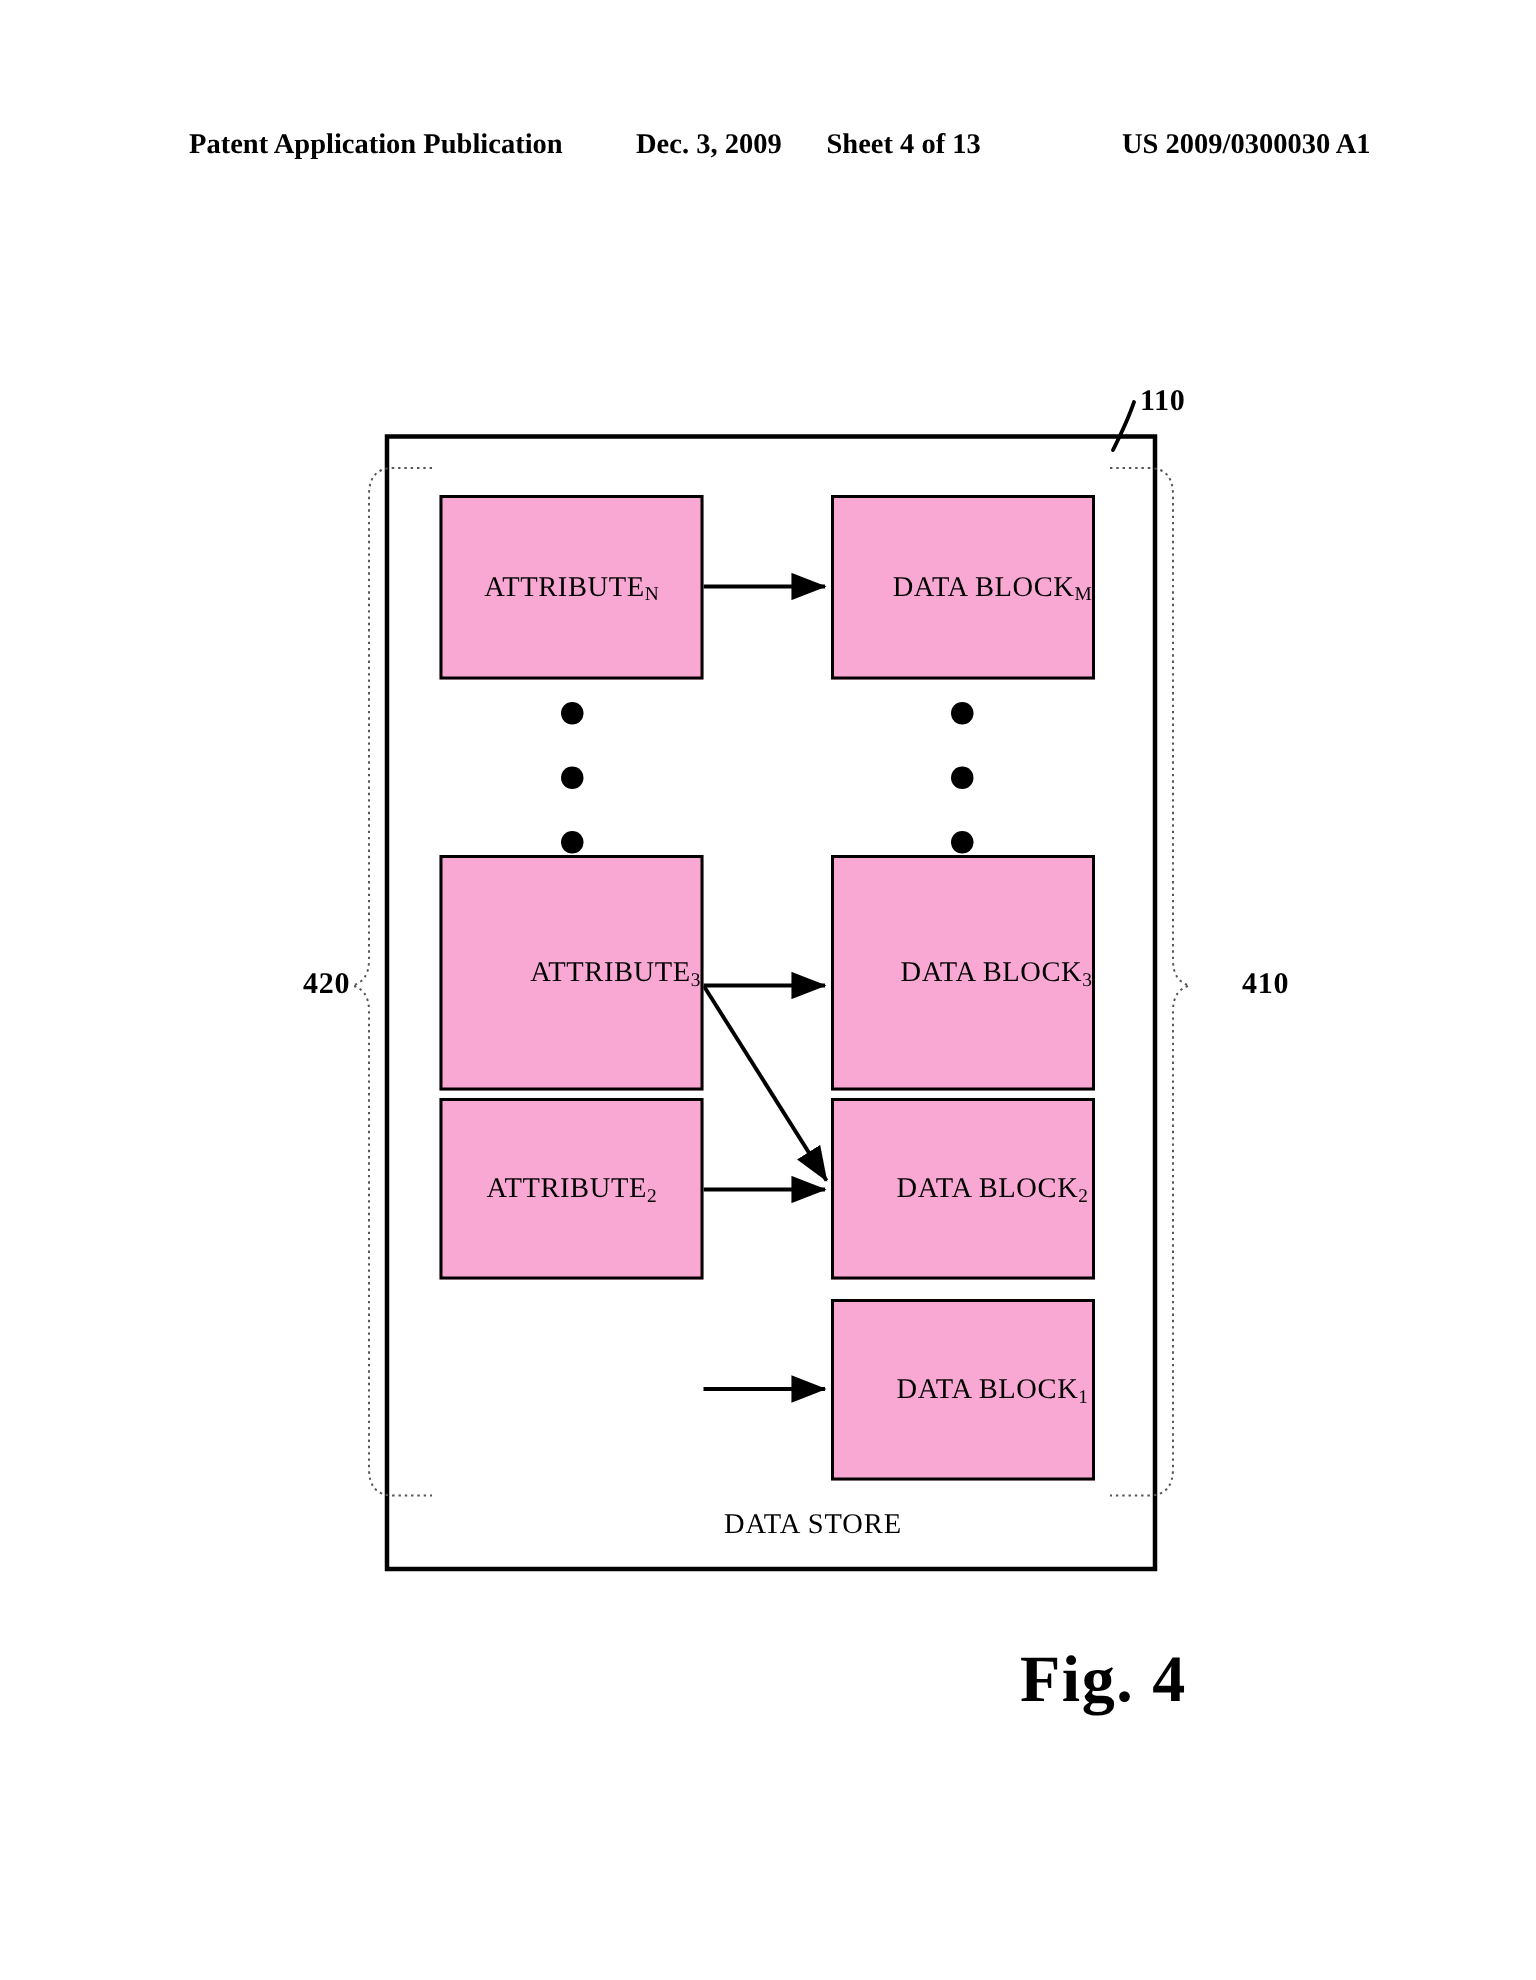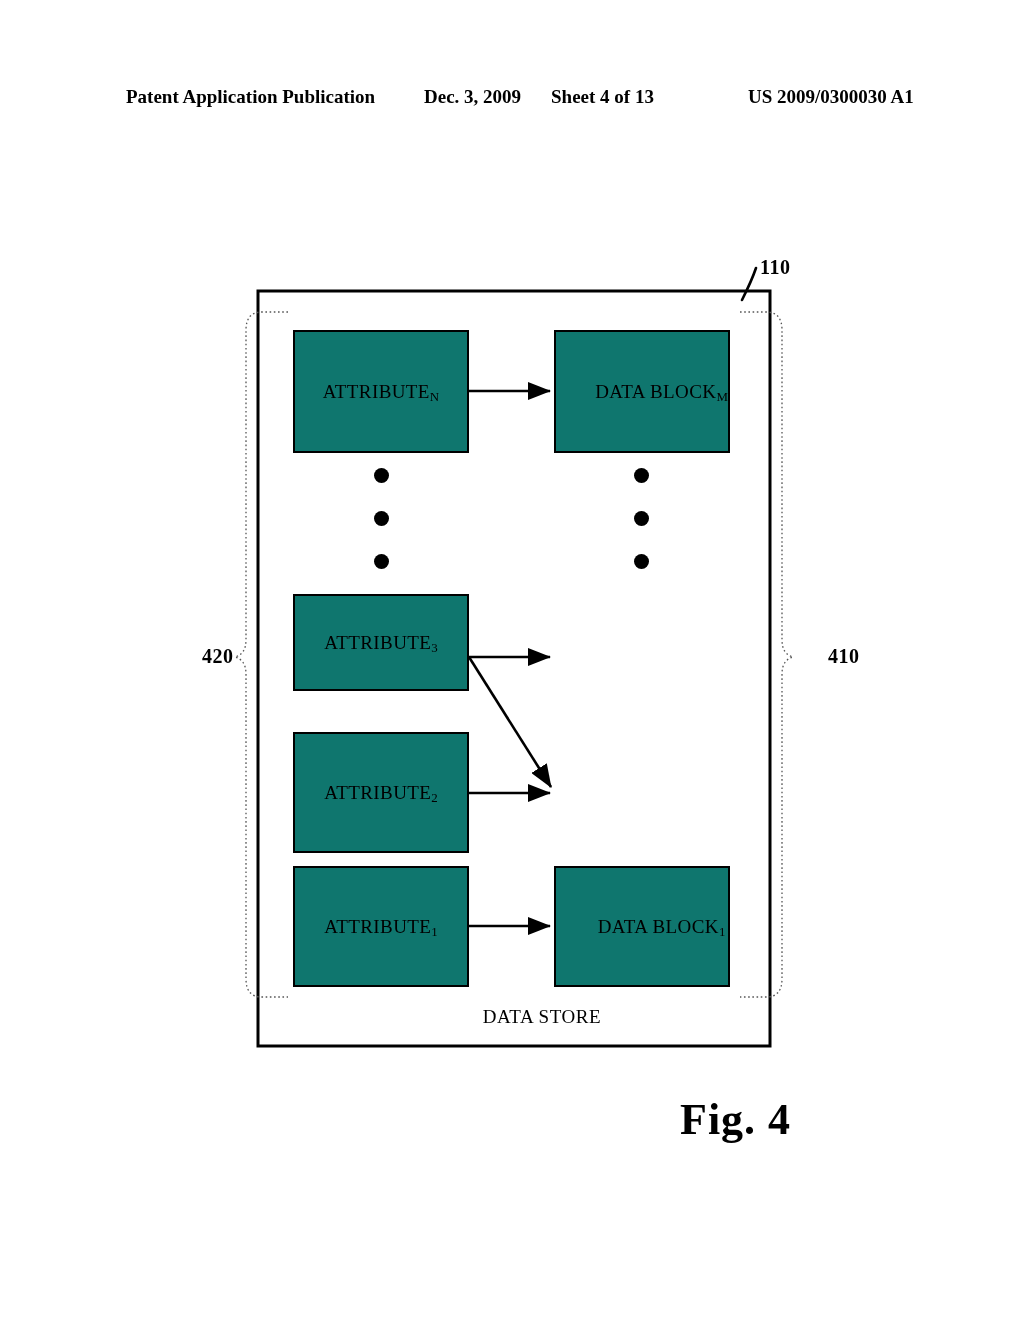--- a/index.html
+++ b/index.html
@@ -50,21 +50,21 @@
     position: absolute;
     left: 0;
     top: 0;
     display: block;
   }
 
   
   .node {
     position: absolute;
     border: 2.5px solid #000000;
-    background: #0f766e;
+    background: #f9a8d4;
     box-sizing: border-box;
     display: flex;
     align-items: center;
     justify-content: center;
   }
   .node-label {
     font-family: "Liberation Serif", "DejaVu Serif", serif;
     font-size: 19px;
     letter-spacing: 0.4px;
     white-space: nowrap;
@@ -77,21 +77,21 @@
     top: 0.24em;
     letter-spacing: 0;
   }
 
   
   .col-left  { left: 293px; width: 176px; }
   
   .col-right { left: 554px; width: 176px; padding-left: 39px; }
 
   .row-n  { top: 330px;  height: 123px; }
-  .row-3  { top: 594px;  height: 97px; }
+  .row-3  { top: 570px;  height: 157px; justify-content: flex-end; }
   .row-2  { top: 732px;  height: 121px; }
   .row-1  { top: 866px;  height: 121px; }
 
   
   .dots {
     position: absolute;
     width: 16px;
   }
   .dots .dot {
     width: 15px;
@@ -187,26 +187,29 @@
 
   <div class="node col-left row-n">
     <span class="node-label"><span>ATTRIBUTE</span><sub>N</sub></span>
   </div>
   <div class="node col-left row-3">
     <span class="node-label"><span>ATTRIBUTE</span><sub>3</sub></span>
   </div>
   <div class="node col-left row-2">
     <span class="node-label"><span>ATTRIBUTE</span><sub>2</sub></span>
   </div>
-  <div class="node col-left row-1">
-    <span class="node-label"><span>ATTRIBUTE</span><sub>1</sub></span>
-  </div>
 
   <div class="node col-right row-n">
     <span class="node-label"><span>DATA BLOCK</span><sub>M</sub></span>
+  </div>
+  <div class="node col-right row-3">
+    <span class="node-label"><span>DATA BLOCK</span><sub>3</sub></span>
+  </div>
+  <div class="node col-right row-2">
+    <span class="node-label"><span>DATA BLOCK</span><sub>2</sub></span>
   </div>
   <div class="node col-right row-1">
     <span class="node-label"><span>DATA BLOCK</span><sub>1</sub></span>
   </div>
 
   <div class="dots dots-left">
     <div class="dot"></div>
     <div class="dot"></div>
     <div class="dot"></div>
   </div>

